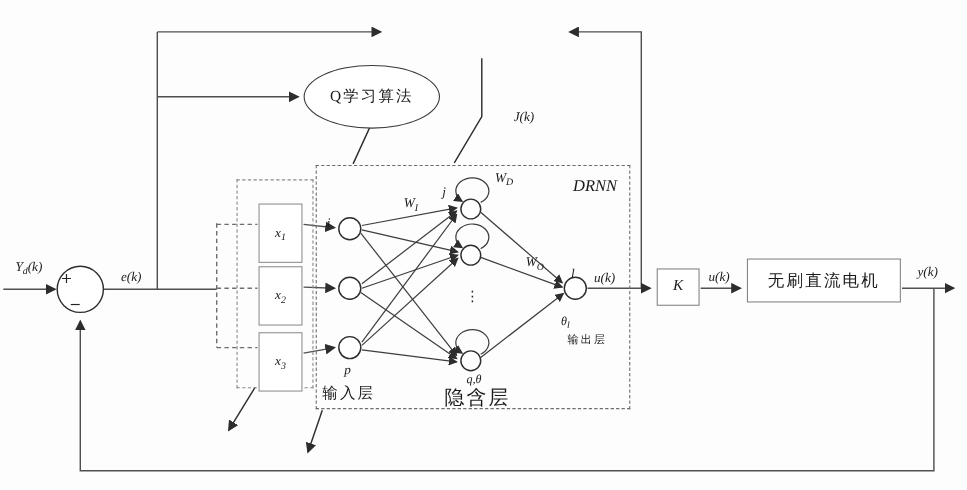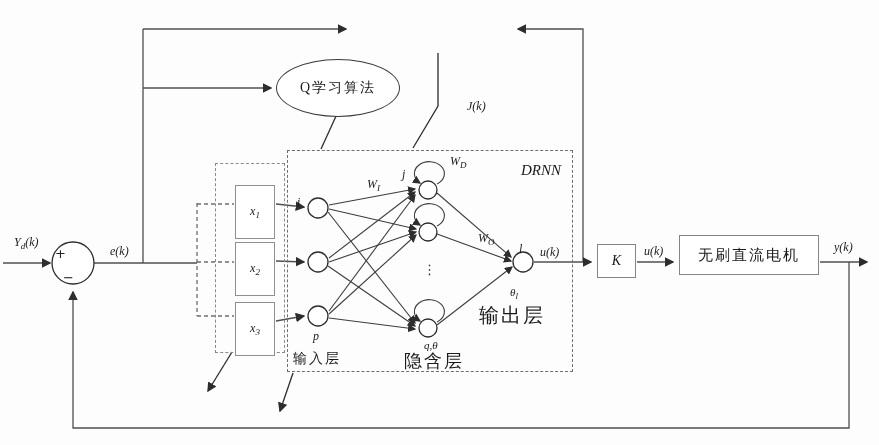--- a/index.html
+++ b/index.html
@@ -170,15 +170,15 @@
   <div class="lbl math" style="left:402px;top:168px;">j</div>
   <div class="lbl math small" style="left:424px;top:340px;">q,θ</div>
   <div class="lbl math" style="left:519px;top:243px;">l</div>
   <div class="lbl math small" style="left:510px;top:287px;">
     <span>θ</span><sub>l</sub>
   </div>
   <div class="dots">⋮</div>
 
   <div class="lbl cjk" style="left:293px;top:352px;font-size:14px;">输入层</div>
   <div class="lbl cjk" style="left:404px;top:352px;font-size:18px;">隐含层</div>
-  <div class="lbl cjk" style="left:479px;top:305px;font-size:20px;">输出层</div>
+  <div class="lbl cjk" style="left:516px;top:305px;font-size:10px;">输出层</div>
 
 </div>
 
 </body></html>

